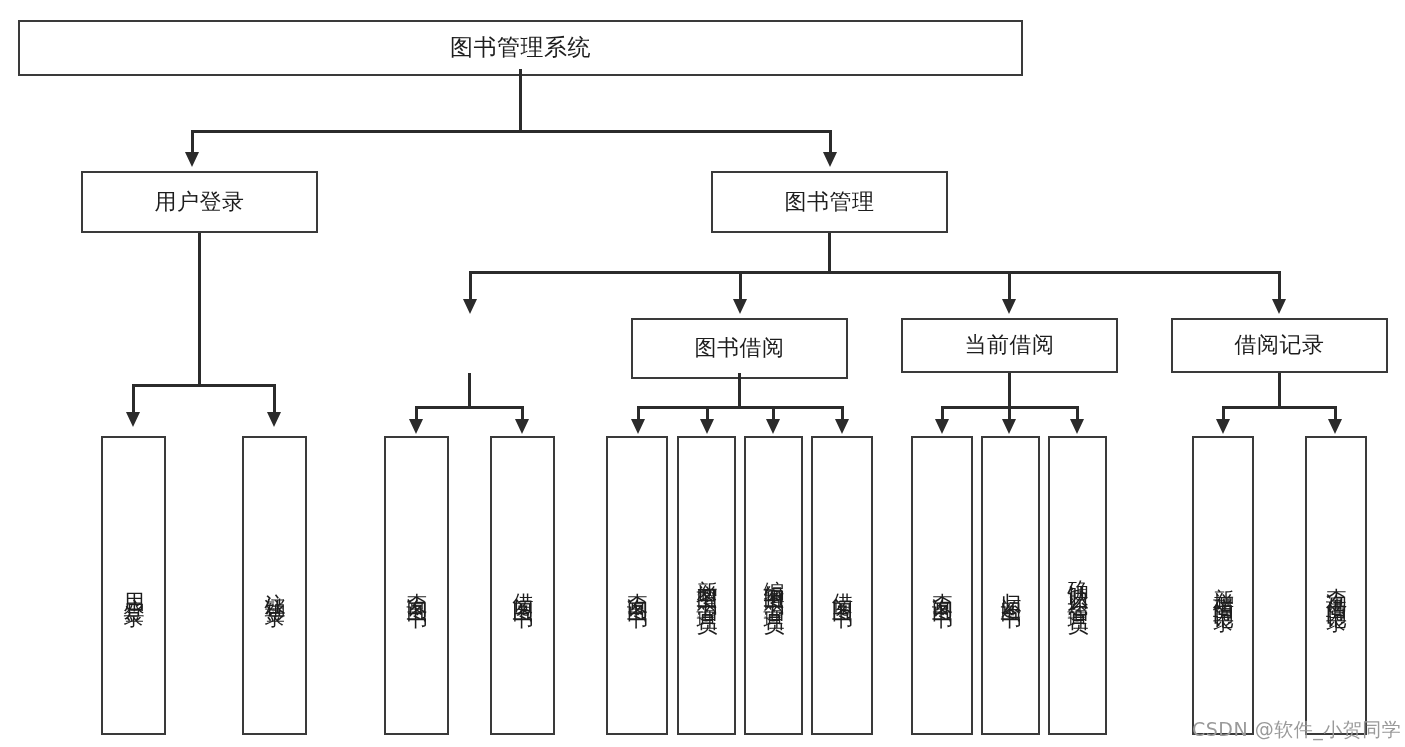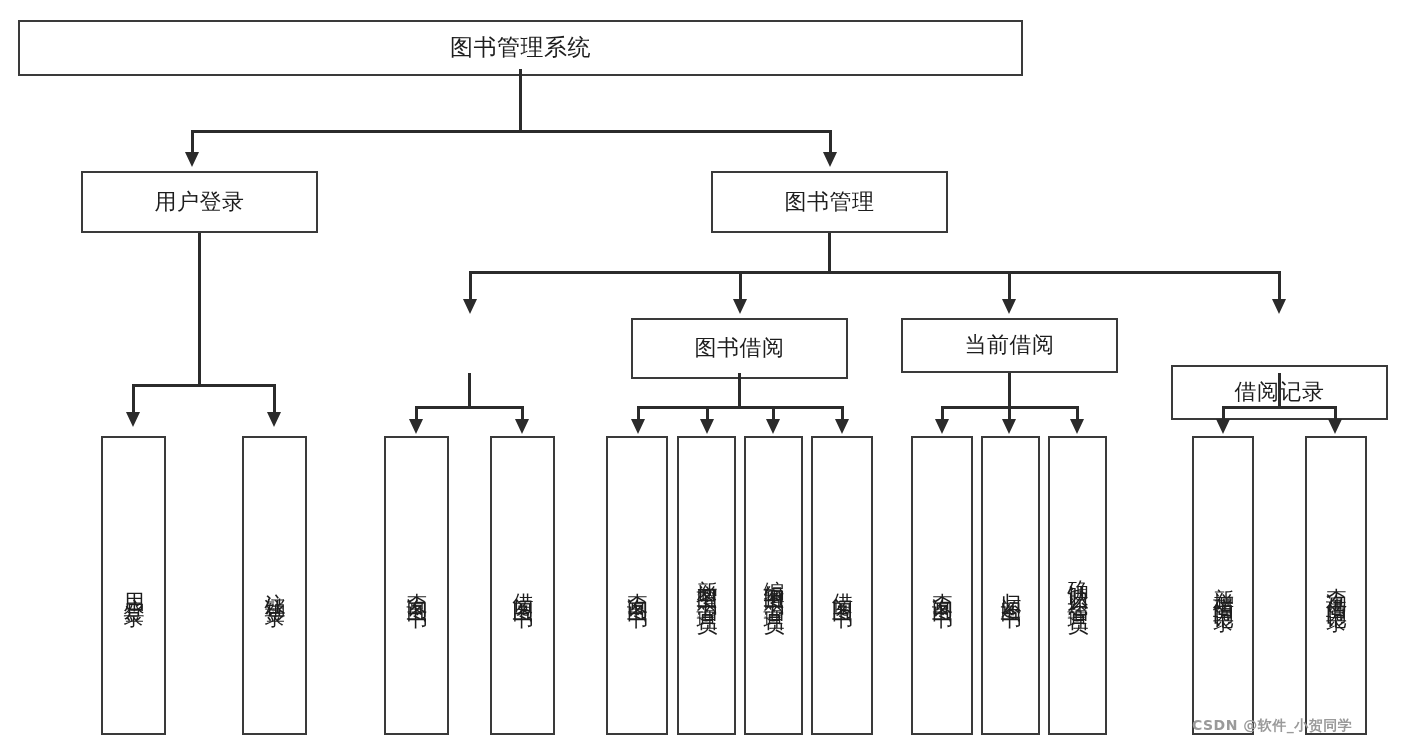--- a/index.html
+++ b/index.html
@@ -60,25 +60,24 @@
   .arrow {
     position: absolute;
     width: 0;
     height: 0;
     border-left: 7px solid transparent;
     border-right: 7px solid transparent;
     border-top: 15px solid #2b2b2b;
   }
   .watermark {
     position: absolute;
-    font-size: 14px;
+    font-size: 19px;
     color: #9a9a9a;
     white-space: nowrap;
     letter-spacing: 0.5px;
-    font-weight: bold;
   }
 </style>
 </head>
 <body>
 
 <div id="canvas">
 
   <div class="node node-h node-root" style="left:18px; top:20px; width:1005px; height:56px;">
     <span>图书管理系统</span>
   </div>
@@ -117,21 +116,21 @@
   <div class="arrow" style="left:1002px; top:299px;"></div>
   <div class="edge edge-v" style="left:1278px; top:271px; width:2.5px; height:32px;"></div>
   <div class="arrow" style="left:1272px; top:299px;"></div>
 
   <div class="node node-h" style="left:631px; top:318px; width:217px; height:61px;">
     <span>图书借阅</span>
   </div>
   <div class="node node-h" style="left:901px; top:318px; width:217px; height:55px;">
     <span>当前借阅</span>
   </div>
-  <div class="node node-h" style="left:1171px; top:318px; width:217px; height:55px;margin-top:47px;">
+  <div class="node node-h" style="left:1171px; top:318px; width:217px; height:55px;">
     <span>借阅记录</span>
   </div>
 
   <div class="edge edge-v" style="left:468px; top:373px; width:2.5px; height:34px;"></div>
   <div class="edge edge-h" style="left:415px; top:406px; width:108px; height:2.5px;"></div>
   <div class="edge edge-v" style="left:415px; top:406px; width:2.5px; height:16px;"></div>
   <div class="arrow" style="left:409px; top:419px;"></div>
   <div class="edge edge-v" style="left:521px; top:406px; width:2.5px; height:16px;"></div>
   <div class="arrow" style="left:515px; top:419px;"></div>
 

